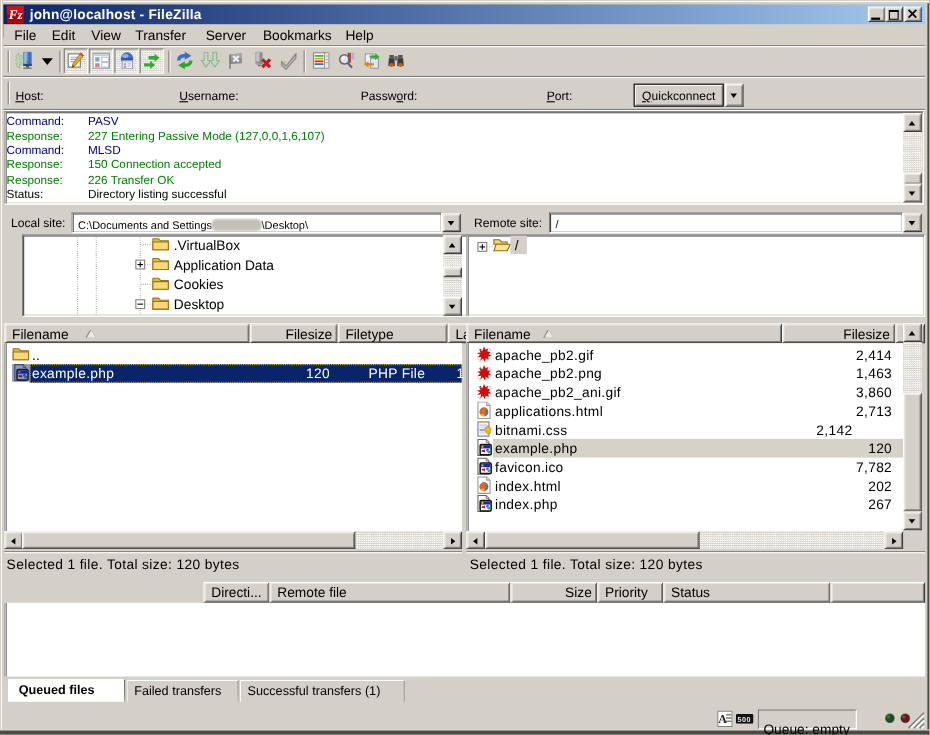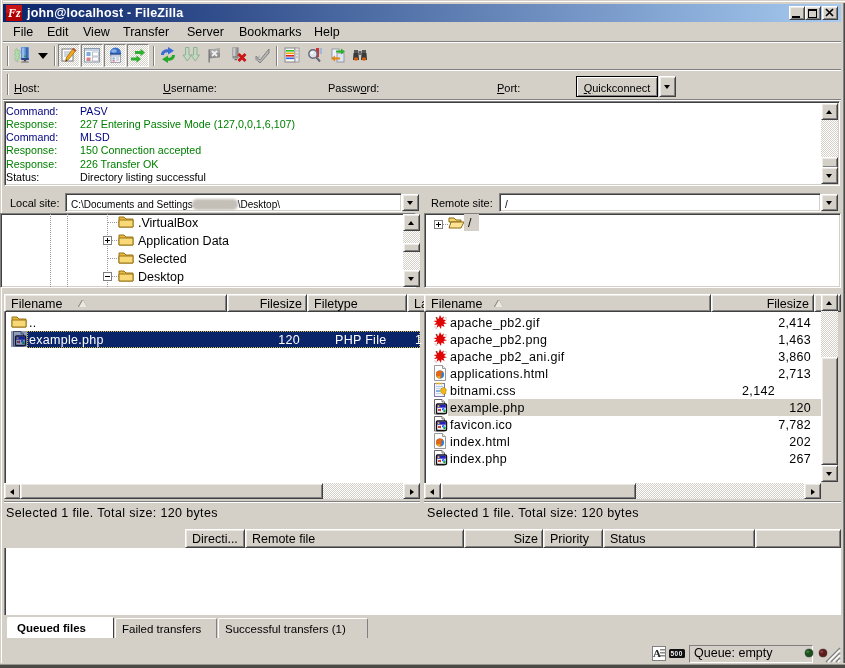--- a/index.html
+++ b/index.html
@@ -283,21 +283,21 @@
 <div class="sb-btn" style="left:821px;top:167px">
     <div class="ard" style="left:4px;top:6px"></div>
   </div>
 
 <div class="abs" style="left:10px;top:197px;font-size:11px">Local site:</div>
 <div class="combo" style="left:65px;width:337px">C:\Documents and Settings<span style="display:inline-block;background:#c4c0b8;border-radius:5px;width:46px;height:11px;filter:blur(1px);vertical-align:-2px;margin-left:-1px"></span>\Desktop\</div>
 <div class="combo-arrow" style="left:402px">
     <div class="ard" style="left:4px;top:6px"></div>
   </div>
 
-<div class="sunken" style="left:0;top:213px;width:416px;height:75px" id="localtreebox">
+<div class="sunken" style="left:20px;top:213px;width:416px;height:75px" id="localtreebox">
 
   <div class="vdot" style="left:49px;top:0;height:73px"></div>
   <div class="vdot" style="left:66px;top:0;height:73px"></div>
   <div class="vdot" style="left:106px;top:0;height:73px"></div>
   <div class="hdot" style="left:107px;top:8px;width:11px"></div>
   <div class="hdot" style="left:111px;top:26px;width:7px"></div>
   <div class="hdot" style="left:107px;top:44px;width:11px"></div>
   <div class="hdot" style="left:111px;top:62px;width:7px"></div>
   <div class="pmbox plus" style="left:102px;top:22px"></div>
   <div class="pmbox" style="left:102px;top:58px"></div>
@@ -308,21 +308,21 @@
       <use href="#folder16"></use>
     </svg>
   <svg class="abs" style="left:117px;top:36px" width="16" height="16" viewBox="0 0 16 16">
       <use href="#folder16"></use>
     </svg>
   <svg class="abs" style="left:117px;top:54px" width="16" height="16" viewBox="0 0 16 16">
       <use href="#folder16"></use>
     </svg>
   <div class="abs" style="left:137px;top:2px;font-size:12.5px">.VirtualBox</div>
   <div class="abs" style="left:137px;top:20px;font-size:12.5px">Application Data</div>
-  <div class="abs" style="left:137px;top:38px;font-size:12.5px">Selected</div>
+  <div class="abs" style="left:137px;top:38px;font-size:12.5px">Cookies</div>
   <div class="abs" style="left:137px;top:56px;font-size:12.5px">Desktop</div>
 </div>
 <div class="sb-track" style="left:403px;top:214px;width:17px;height:73px"></div>
 <div class="sb-btn" style="left:403px;top:214px">
     <div class="aru" style="left:4px;top:6px"></div>
   </div>
 <div class="sb-thumb" style="left:403px;top:243px;width:17px;height:9px"></div>
 <div class="sb-btn" style="left:403px;top:270px">
     <div class="ard" style="left:4px;top:6px"></div>
   </div>
@@ -495,21 +495,21 @@
   <rect x="0.5" y="0.5" width="13" height="14" fill="#fff" stroke="#808080"></rect>
   <text x="1" y="11" font-size="11" font-weight="bold" fill="#222" font-family="Liberation Serif">A</text>
   <rect x="8" y="3" width="5" height="1.5" fill="#888"></rect>
   <rect x="8" y="6" width="5" height="1.5" fill="#888"></rect>
   <rect x="8" y="9" width="5" height="1.5" fill="#888"></rect>
 </svg>
 <svg class="abs" style="left:669px;top:649px" width="16" height="9" viewBox="0 0 16 9">
   <rect x="0" y="0" width="16" height="9" rx="1.5" fill="#111"></rect>
   <text x="1.5" y="7" font-size="6.5" font-weight="bold" fill="#f0f0f0" font-family="Liberation Sans" letter-spacing="0.5">500</text>
 </svg>
-<div class="abs" style="left:689px;top:645px;width:124px;height:18px;border:1px solid #808080;border-right-color:#fff;border-bottom-color:#fff;font-size:12.5px;padding:0 0 0 4px">Queue: empty</div>
+<div class="abs" style="left:689px;top:645px;width:90px;height:18px;border:1px solid #808080;border-right-color:#fff;border-bottom-color:#fff;font-size:12.5px;padding:10px 0 0 4px">Queue: empty</div>
 <svg class="abs" style="left:804px;top:648px" width="10" height="10">
     <circle cx="5" cy="5" r="4.5" fill="#888"></circle>
     <circle cx="5" cy="5" r="4" fill="#1d4d1d"></circle>
     <circle cx="3.7" cy="3.7" r="1.5" fill="#3f7a3f"></circle>
   </svg>
 <svg class="abs" style="left:818px;top:648px" width="10" height="10">
     <circle cx="5" cy="5" r="4.5" fill="#888"></circle>
     <circle cx="5" cy="5" r="4" fill="#5d1d1d"></circle>
     <circle cx="3.7" cy="3.7" r="1.5" fill="#8a4040"></circle>
   </svg>

